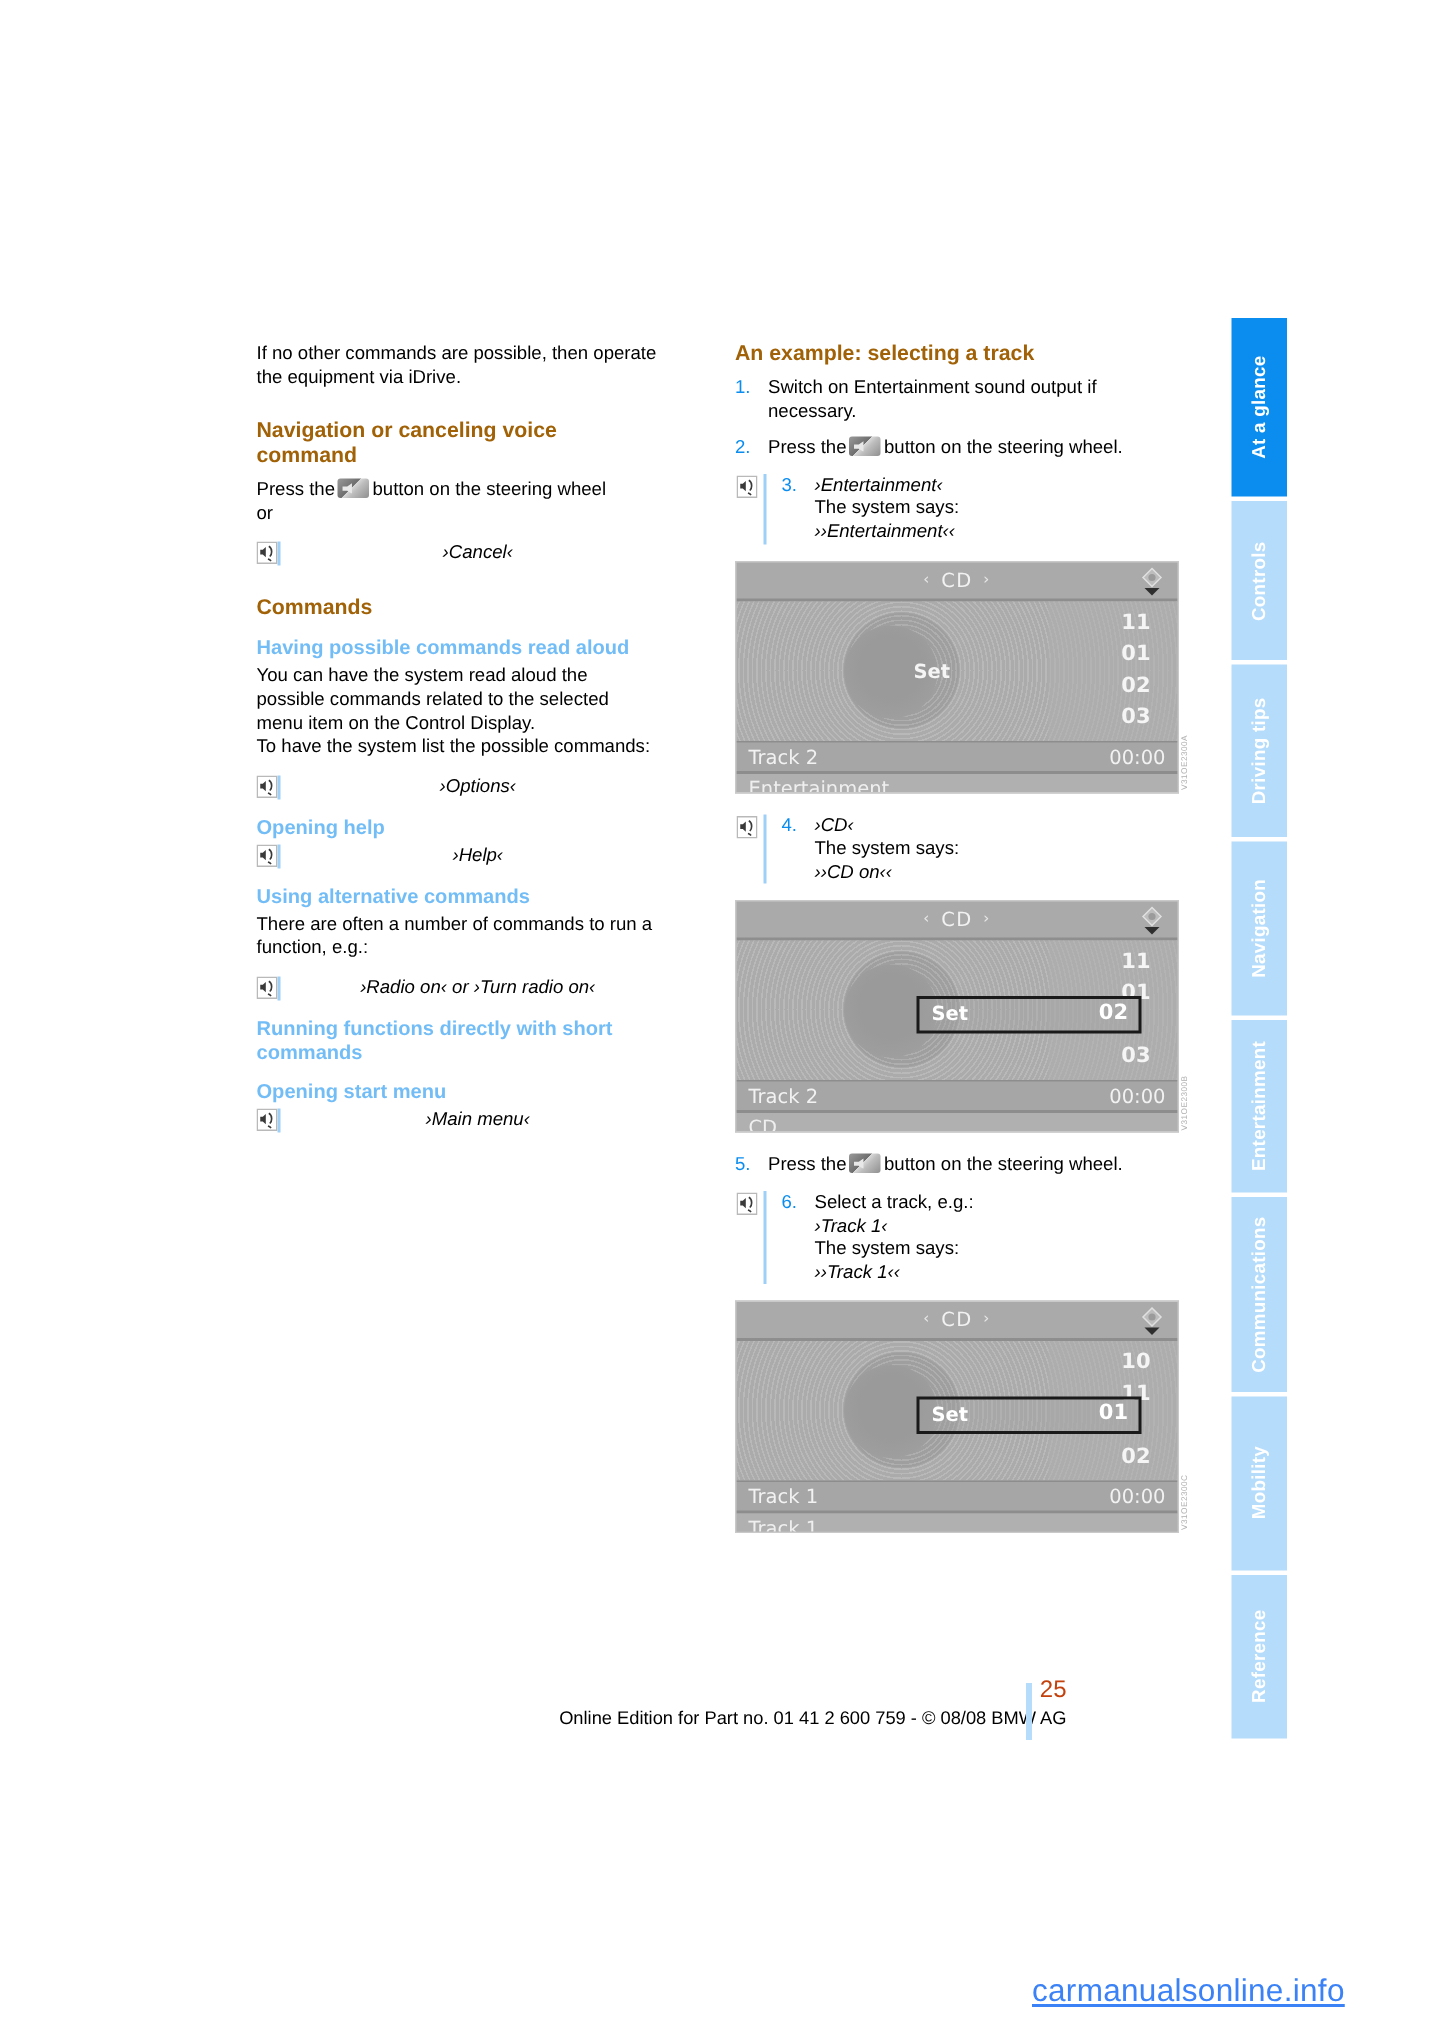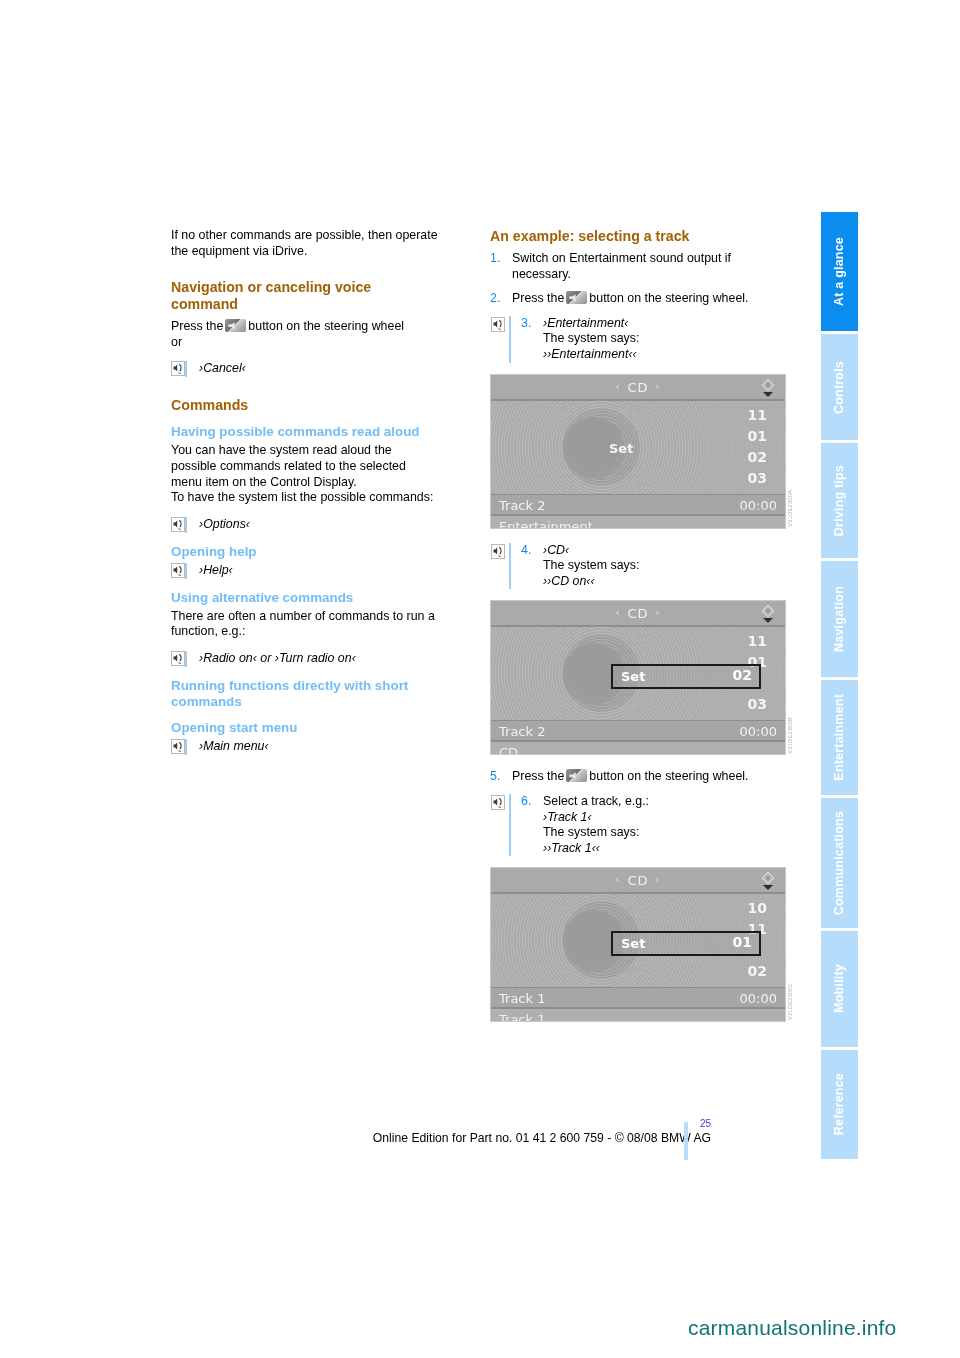--- a/index.html
+++ b/index.html
@@ -108,21 +108,21 @@
   }
   .vcicon {
     flex: 0 0 auto;
     width: 16px; height: 16px;
     margin-right: 12px;
     position: relative;
     border-right: 2px solid #9ecff7;
     padding-right: 3px;
   }
   .vcicon svg { display:block; }
-  .vctext { flex: 1 1 auto; }
+  .vctext { flex: 1 1 auto; text-align: center; }
 
   
   .vcblock {
     display: flex;
     align-items: stretch;
     margin: 0 0 11px 0;
   }
   .vcblock .rail {
     flex: 0 0 auto;
     width: 21px;
@@ -262,42 +262,43 @@
   }
 
   
   .footer {
     position: absolute;
     left: 171px; top: 1118px;
     width: 540px;
     text-align: right;
   }
   .footer .pageno {
-    font-size: 10px;
-    color: #6d28d9;
+    font-size: 16px;
+    color: #c2410c;
     margin-bottom: 2px;
   }
   .footer .edition {
     font-size: 12.2px;
     color: #000;
   }
   .footer-rule {
     position: absolute;
     left: 684px; top: 1122px;
     width: 4px; height: 38px;
     background: #b6dcfb;
   }
 
   .watermark {
     position: absolute;
     left: 688px; top: 1316px;
     font-size: 21px;
-    color: #0f766e;
+    color: #3b82f6;
     letter-spacing: 0.2px;
     font-family: "Liberation Sans", sans-serif;
+    text-decoration: underline;
   }
 
   .guil { font-family: "Liberation Sans", sans-serif; font-style: italic; }
 </style>
 </head>
 <body>
 
 <div class="page">
 
   <div class="tabstrip">

